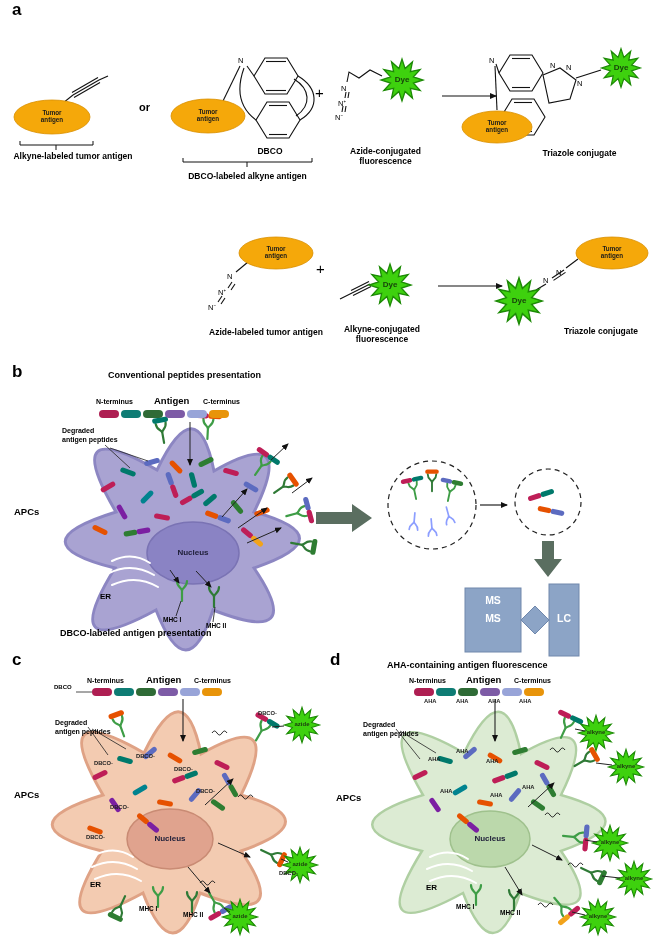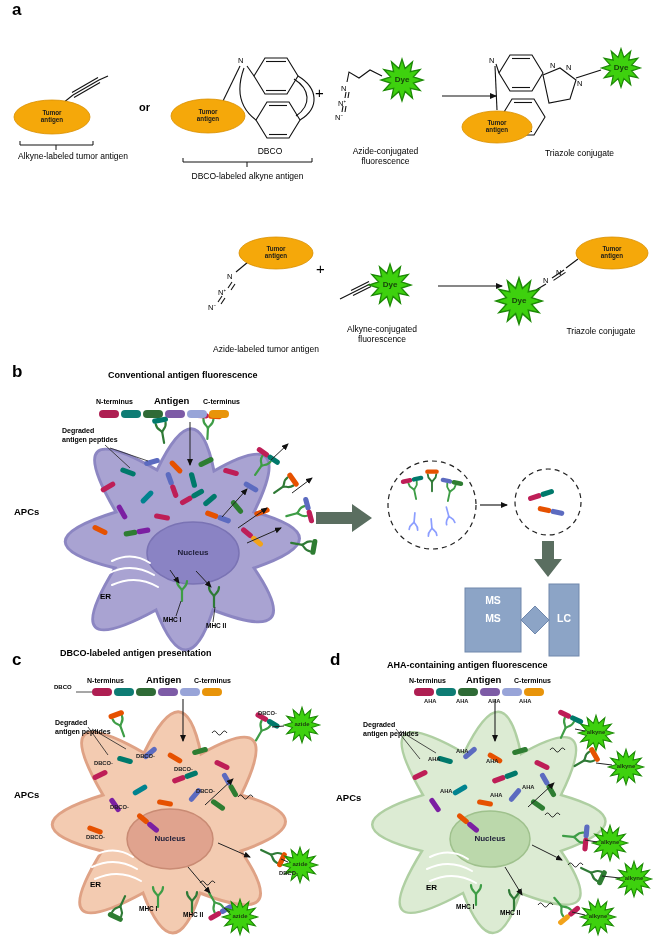--- a/index.html
+++ b/index.html
@@ -3,21 +3,21 @@
 <meta charset="utf-8">
 <style>
   *{margin:0;padding:0;box-sizing:border-box}
   body{background:#fff}
   #fig{position:relative;width:659px;height:944px;background:#fff;overflow:hidden;
        font-family:"Liberation Sans",sans-serif;color:#000}
   .abs{position:absolute}
   svg.layer{position:absolute;left:0;overflow:visible}
   .panel-letter{font-weight:bold;font-size:17px}
   .title{font-weight:bold;font-size:9px;white-space:nowrap}
-  .cap{font-weight:normal;font-size:8.5px;text-align:center;line-height:1.2}
+  .cap{font-weight:bold;font-size:8.5px;text-align:center;line-height:1.2}
   .lbl7{font-size:7px;font-weight:bold;white-space:nowrap}
   .lbl65{font-size:6.5px;font-weight:bold;white-space:nowrap}
   .big-lbl{font-size:9.5px;font-weight:bold}
   .atom{font-size:7.5px;white-space:nowrap}
   .tag{font-size:5.8px;font-weight:bold;color:#222;white-space:nowrap}
   .ellipse-label{font-size:6.3px;font-weight:bold;text-align:center;line-height:1.12;color:#1a1a1a}
   .star-label{font-size:8px;font-weight:bold;text-align:center;color:#17430b}
   .star-label-sm{font-size:6px;font-weight:bold;text-align:center;color:#1c3a10}
   .nucleus-label{font-weight:bold;font-size:8px;color:#20203a;text-align:center}
   .boxtext{color:#fff;font-weight:bold;font-size:10.5px;text-align:center}
@@ -492,40 +492,40 @@
 <div class="abs plus" style="left:316px;top:260px">+</div>
 <div class="abs star-label" style="left:387px;top:75px;width:30px">Dye</div>
 <div class="abs star-label" style="left:606px;top:63px;width:30px">Dye</div>
 <div class="abs star-label" style="left:375px;top:280px;width:30px">Dye</div>
 <div class="abs star-label" style="left:504px;top:296px;width:30px">Dye</div>
 <div class="abs cap" style="left:240px;top:146px;width:60px">DBCO</div>
 <div class="abs cap" style="left:8px;top:151px;width:130px">Alkyne-labeled tumor antigen</div>
 <div class="abs cap" style="left:175px;top:171px;width:145px">DBCO-labeled alkyne antigen</div>
 <div class="abs cap" style="left:333px;top:146px;width:105px">Azide-conjugated fluorescence</div>
 <div class="abs cap" style="left:527px;top:148px;width:105px">Triazole conjugate</div>
-<div class="abs cap" style="left:196px;top:344px;width:140px">Azide-labeled tumor antigen</div>
+<div class="abs cap" style="left:196px;top:327px;width:140px">Azide-labeled tumor antigen</div>
 <div class="abs cap" style="left:327px;top:324px;width:110px">Alkyne-conjugated fluorescence</div>
 <div class="abs cap" style="left:541px;top:326px;width:120px">Triazole conjugate</div>
 
 <div class="abs atom" style="left:341px;top:84px">N</div>
 <div class="abs atom" style="left:338px;top:98px">N⁺</div>
 <div class="abs atom" style="left:335px;top:112px">N⁻</div>
 <div class="abs atom" style="left:238px;top:56px">N</div>
 <div class="abs atom" style="left:489px;top:56px">N</div>
 <div class="abs atom" style="left:550px;top:61px">N</div>
 <div class="abs atom" style="left:566px;top:63px">N</div>
 <div class="abs atom" style="left:577px;top:79px">N</div>
 <div class="abs atom" style="left:227px;top:272px">N</div>
 <div class="abs atom" style="left:218px;top:287px">N⁺</div>
 <div class="abs atom" style="left:208px;top:302px">N⁻</div>
 <div class="abs atom" style="left:543px;top:276px">N</div>
 <div class="abs atom" style="left:556px;top:268px">N</div>
 
 <div class="abs panel-letter" style="left:12px;top:362px">b</div>
-<div class="abs title" style="left:108px;top:370px">Conventional antigen fluorescence</div>
+<div class="abs title" style="left:108px;top:370px">Conventional peptides presentation</div>
 <div class="abs lbl7" style="left:96px;top:398px">N-terminus</div>
 <div class="abs big-lbl" style="left:154px;top:395px">Antigen</div>
 <div class="abs lbl7" style="left:203px;top:398px">C-terminus</div>
 <div class="abs bar" style="left:99px;top:410px">
   <i class="s1"></i>
       <i class="s2"></i>
       <i class="s3"></i>
       <i class="s4"></i>
       <i class="s5"></i>
       <i class="s6"></i>
@@ -537,21 +537,21 @@
 <div class="abs big-lbl" style="left:14px;top:506px">APCs</div>
 <div class="abs nucleus-label" style="left:163px;top:548px;width:60px">Nucleus</div>
 <div class="abs lbl7" style="left:100px;top:592px;font-size:8px">ER</div>
 <div class="abs lbl65" style="left:163px;top:616px">MHC I</div>
 <div class="abs lbl65" style="left:206px;top:622px">MHC II</div>
 <div class="abs boxtext" style="left:465px;top:594px;width:56px">MS</div>
 <div class="abs boxtext" style="left:465px;top:612px;width:56px">MS</div>
 <div class="abs boxtext" style="left:549px;top:612px;width:30px">LC</div>
 
 <div class="abs panel-letter" style="left:12px;top:650px">c</div>
-<div class="abs title" style="left:60px;top:648px">DBCO-labeled antigen presentation</div>
+<div class="abs title" style="left:60px;top:628px">DBCO-labeled antigen presentation</div>
 <div class="abs lbl7" style="left:87px;top:677px">N-terminus</div>
 <div class="abs big-lbl" style="left:146px;top:674px">Antigen</div>
 <div class="abs lbl7" style="left:194px;top:677px">C-terminus</div>
 <div class="abs lbl65" style="left:54px;top:684px;font-size:6px">DBCO</div>
 <div class="abs bar" style="left:92px;top:688px">
   <i class="s1"></i>
       <i class="s2"></i>
       <i class="s3"></i>
       <i class="s4"></i>
       <i class="s5"></i>

